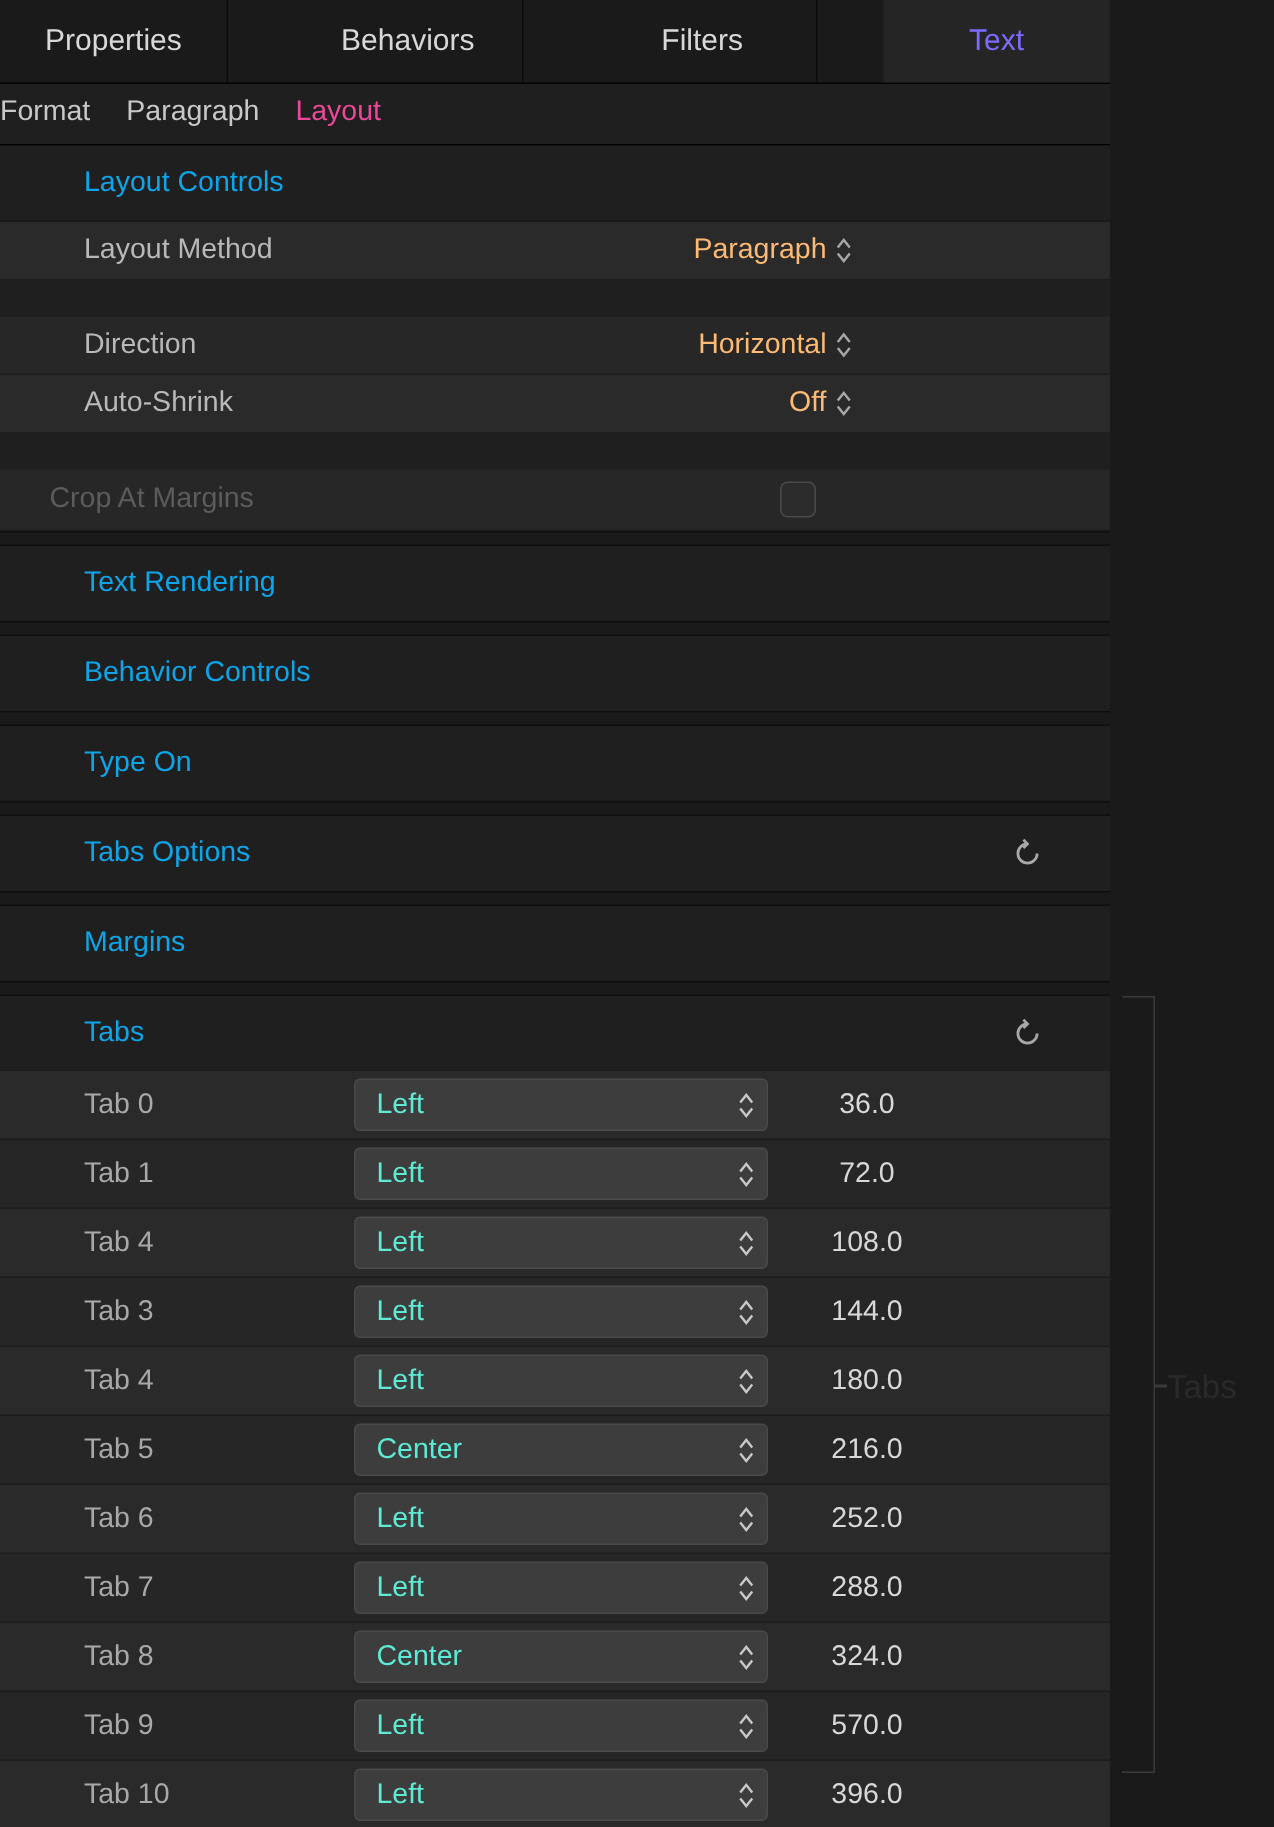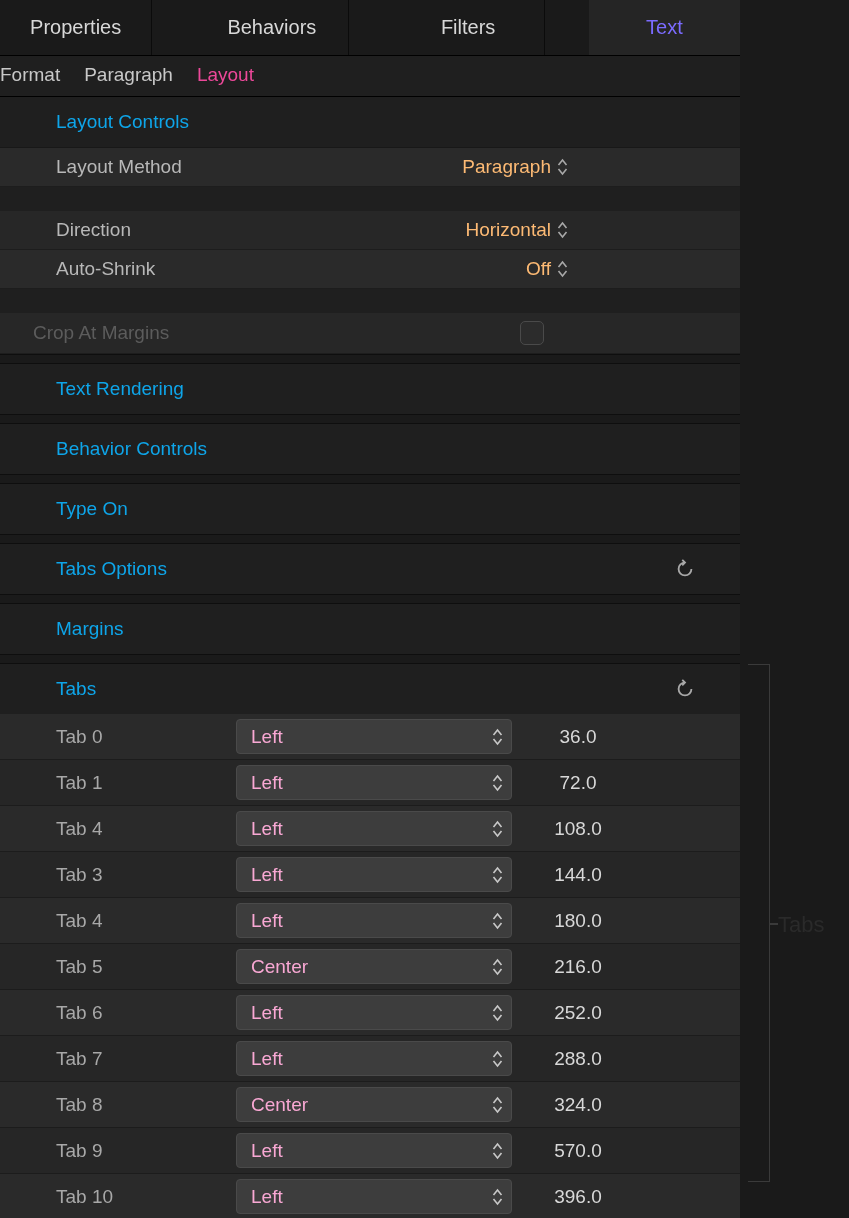--- a/index.html
+++ b/index.html
@@ -129,21 +129,21 @@
     .select {
       width: 276px;
       height: 35px;
       background: #3d3d3d;
       border: 1px solid #4a4a4a;
       border-radius: 4px;
       display: flex;
       align-items: center;
       justify-content: space-between;
       padding: 0 8px 0 14px;
-      color: #f9a8d4;
+      color: #5eead4;
       cursor: pointer;
       font-size: 19px;
     }
     .select-arrows svg {
       width: 11px; height: 18px; display:block;
     }
     .tab-value {
       flex: 1;
       text-align: center;
       color: #d8d8d8;

